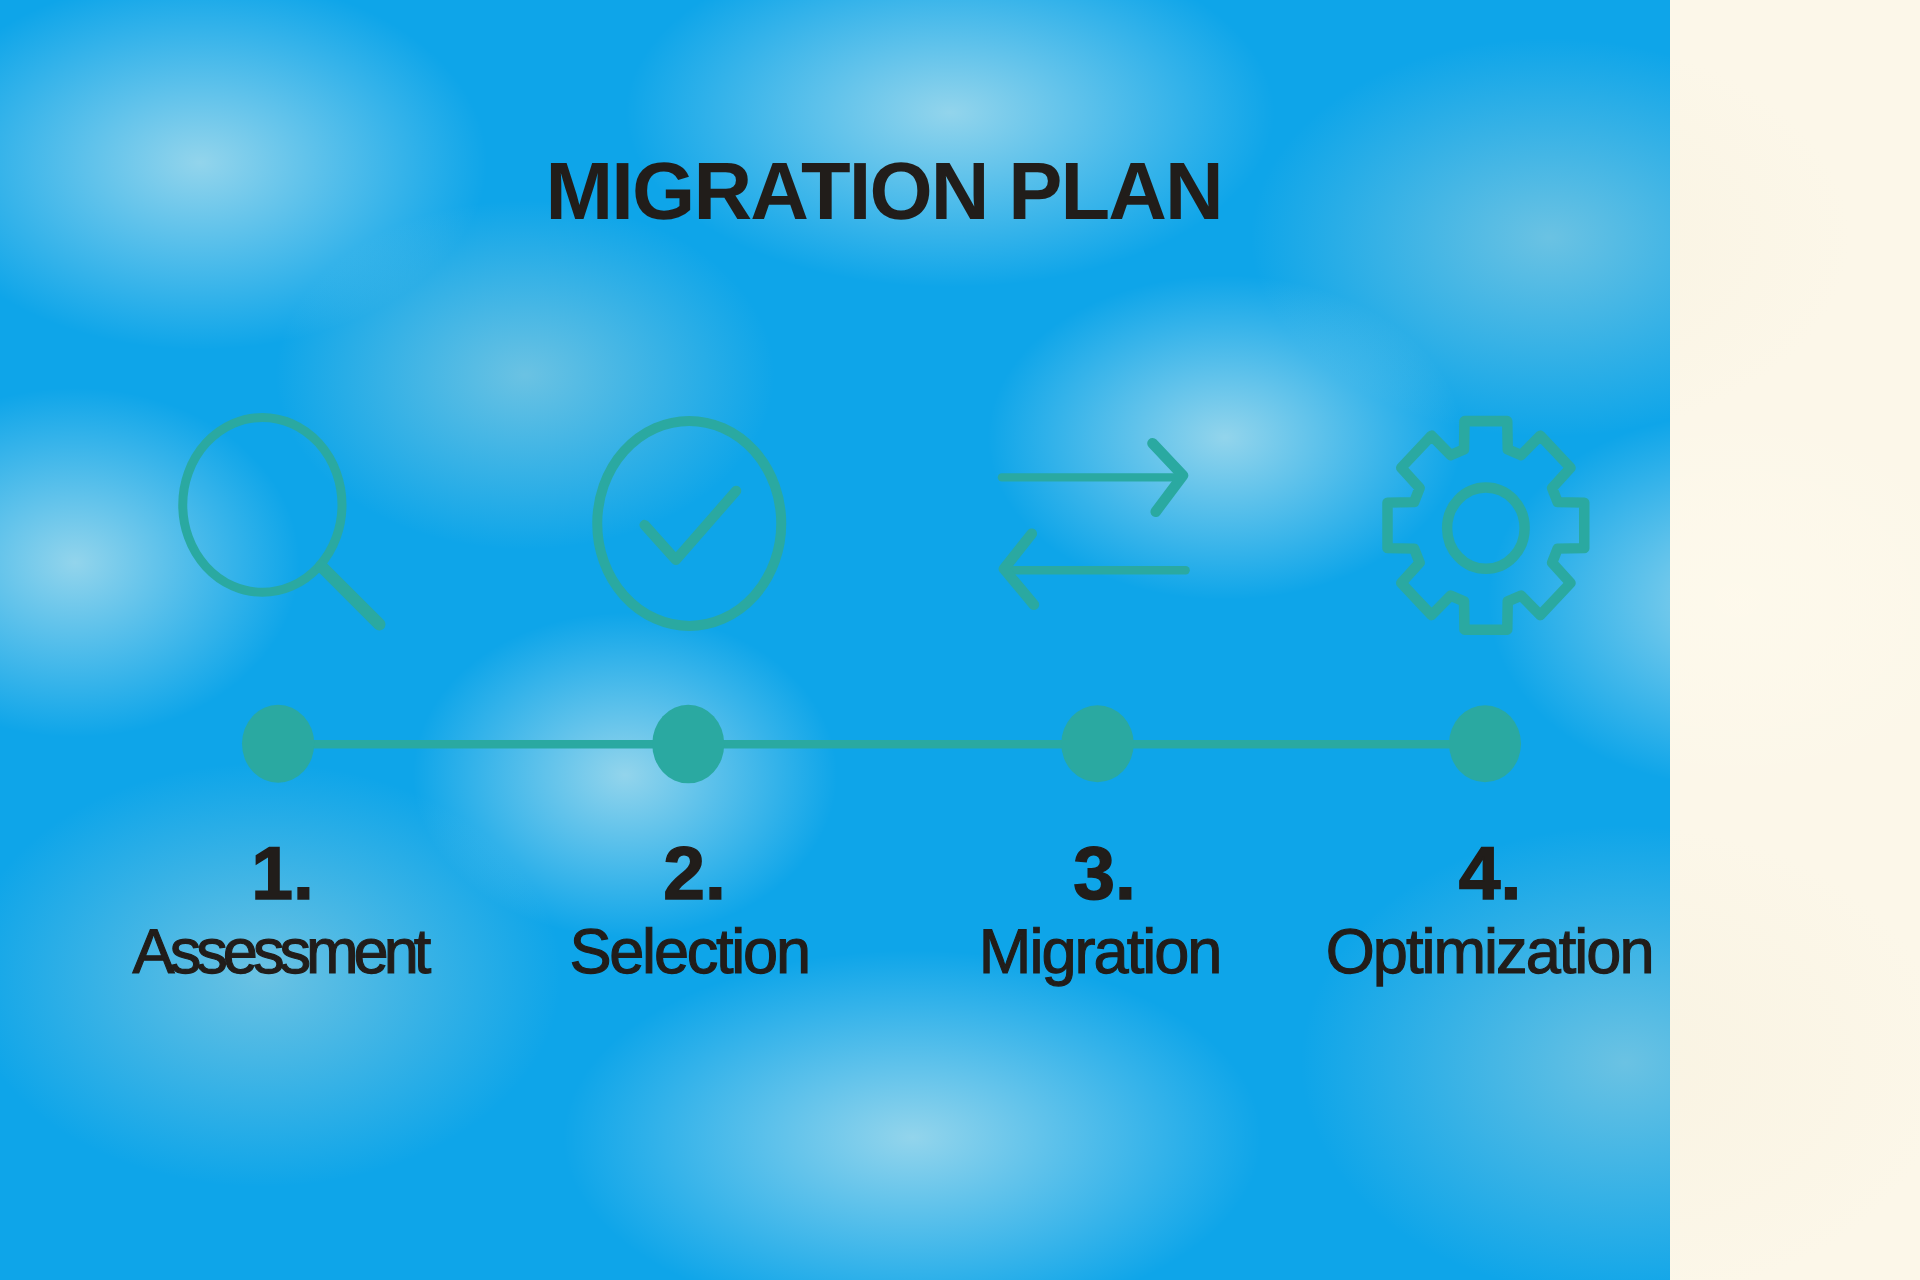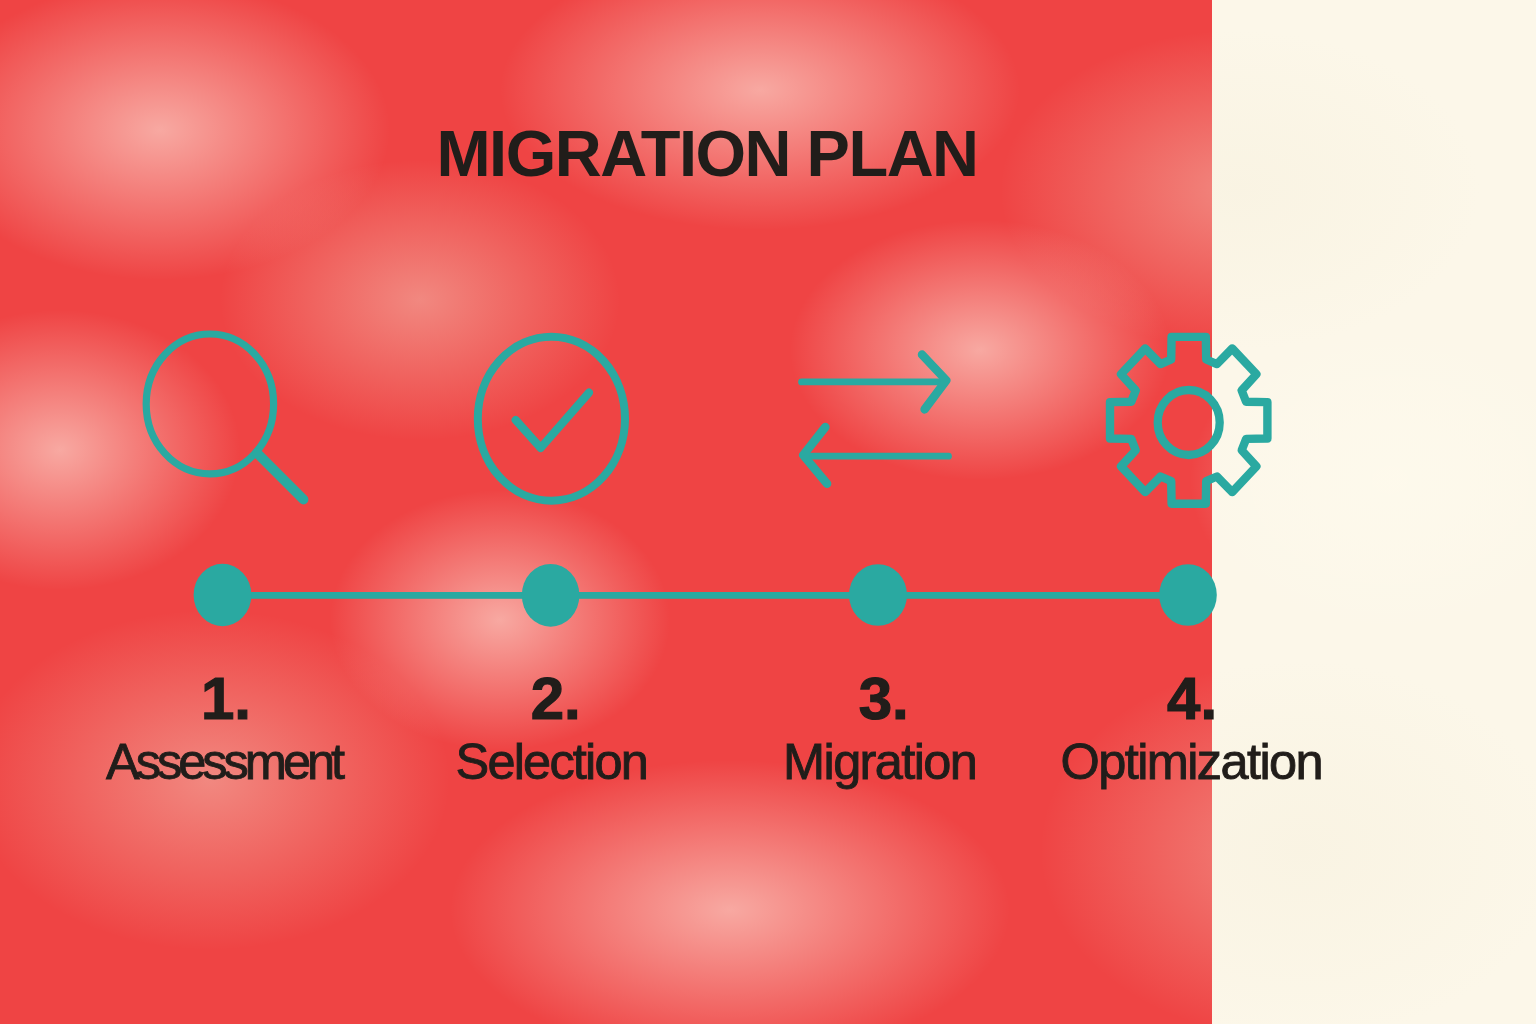--- a/index.html
+++ b/index.html
@@ -1,17 +1,17 @@
 <!DOCTYPE html>
 <html><head>
 <meta charset="utf-8">
 <style>
   html,body{margin:0;padding:0;}
   body{width:1536px;height:1024px;overflow:hidden;background:#fcf7e9;font-family:"Liberation Sans", sans-serif;}
-  #stage{position:relative;width:1212px;height:1024px;background:#ef4444;}
+  #stage{position:relative;width:1336px;height:1024px;background:#0ea5e9;}
   svg{position:absolute;left:0;top:0;}
   text{font-family:"Liberation Sans", sans-serif;fill:#211d1a;}
 </style>
 </head>
 <body>
 <div id="stage">
 <svg width="1536" height="1024" viewBox="0 0 1536 1024">
 
   <defs>
     <radialGradient id="ml" cx="50%" cy="50%" r="50%">

